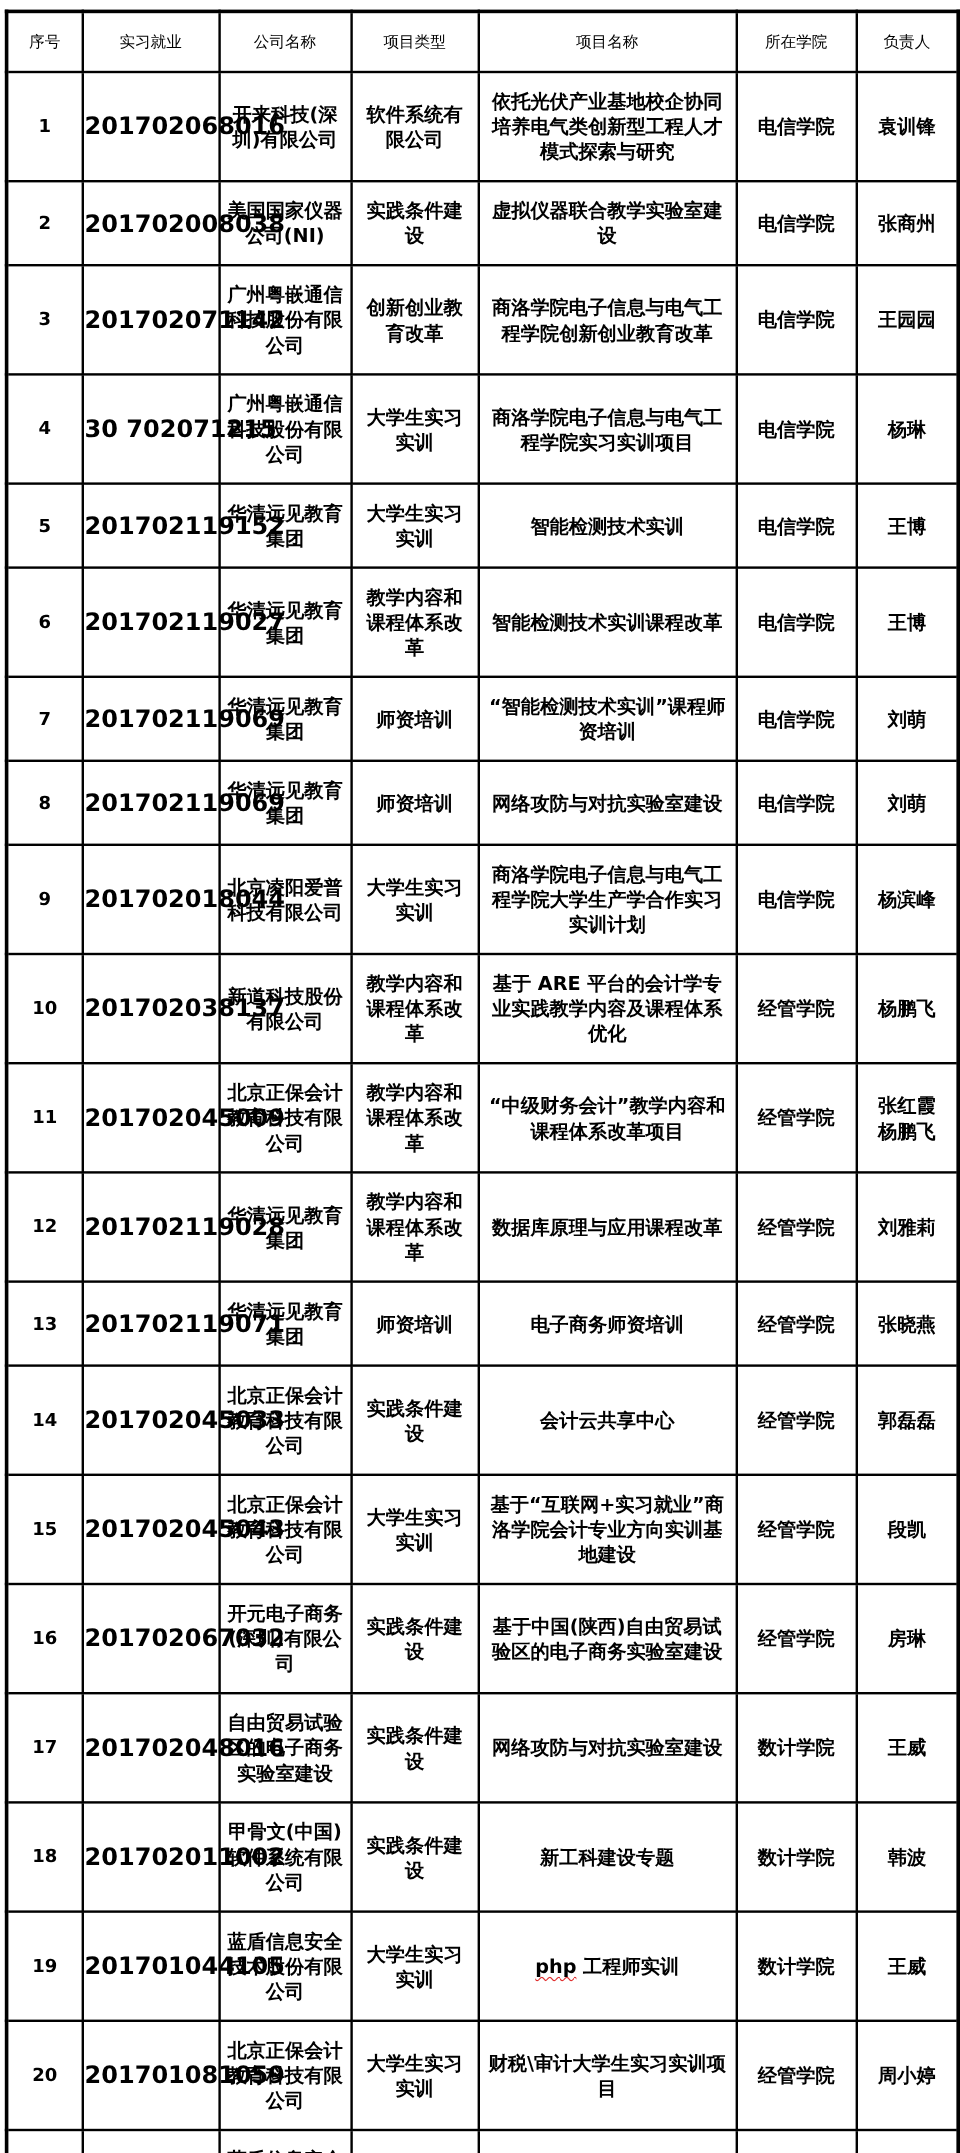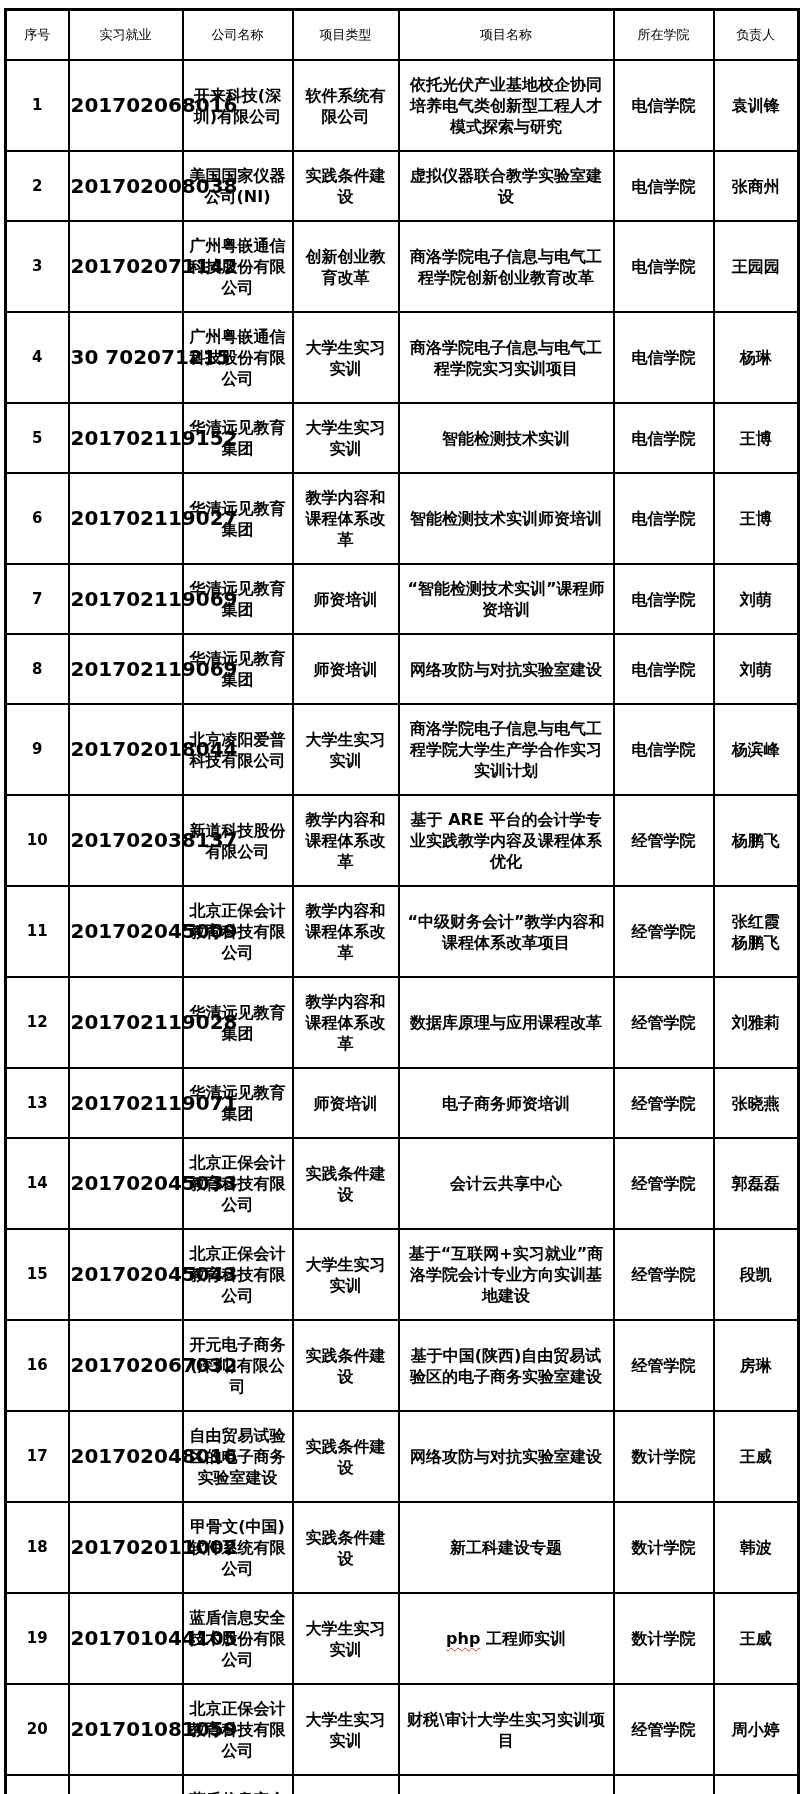--- a/index.html
+++ b/index.html
@@ -132,21 +132,21 @@
           <td class="col-type">大学生实习实训</td>
           <td class="col-name">智能检测技术实训</td>
           <td class="col-college">电信学院</td>
           <td class="col-person">王博</td>
         </tr>
         <tr>
           <td class="col-index">6</td>
           <td class="col-project_id">201702119027</td>
           <td class="col-company">华清远见教育集团</td>
           <td class="col-type">教学内容和课程体系改革</td>
-          <td class="col-name">智能检测技术实训师资培训</td>
+          <td class="col-name">智能检测技术实训课程改革</td>
           <td class="col-college">电信学院</td>
           <td class="col-person">王博</td>
         </tr>
         <tr>
           <td class="col-index">7</td>
           <td class="col-project_id">201702119069</td>
           <td class="col-company">华清远见教育集团</td>
           <td class="col-type">师资培训</td>
           <td class="col-name">“智能检测技术实训”课程师资培训</td>
           <td class="col-college">电信学院</td>

